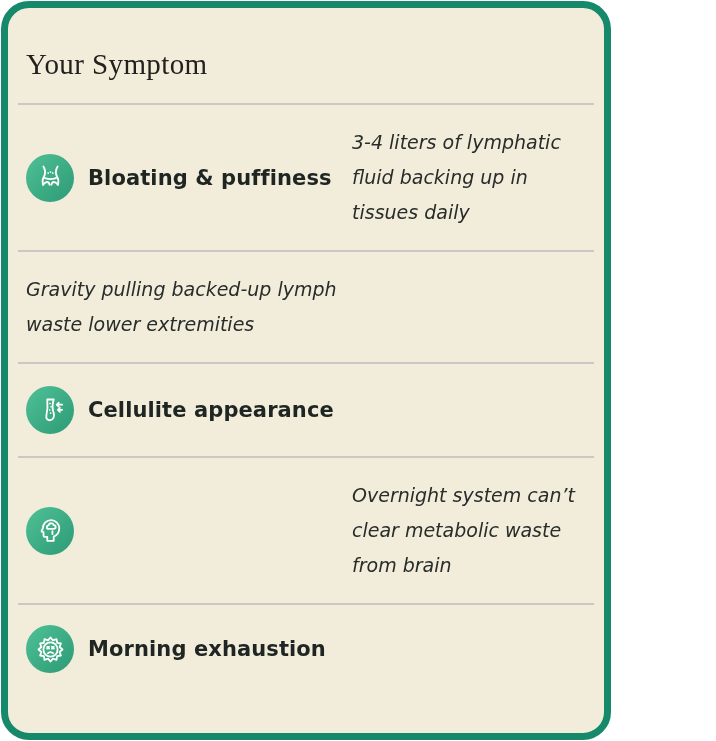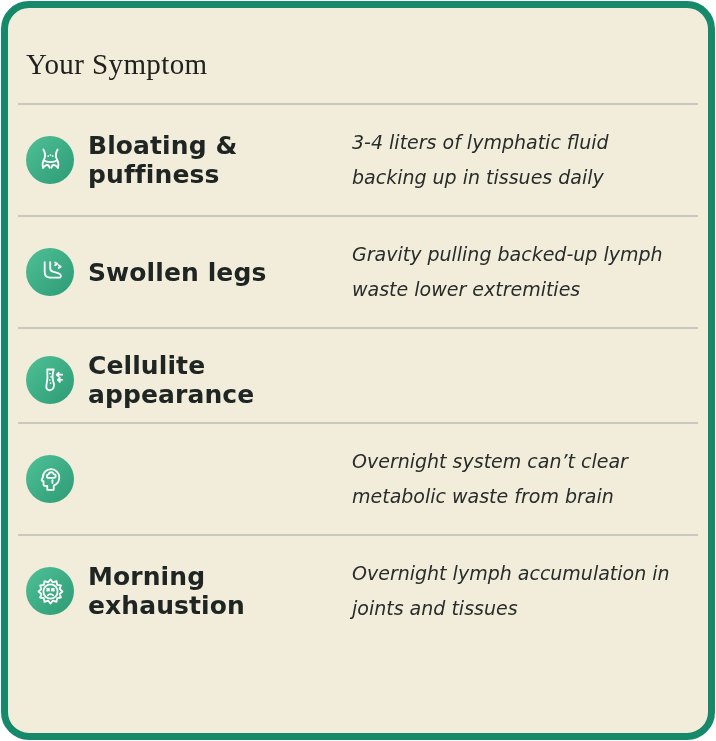--- a/index.html
+++ b/index.html
@@ -7,21 +7,21 @@
     --cream:#f2edda;
     --divider:#c9c8c2;
     --ink:#22211d;
     --body-ink:#282c2a;
     --grad-a:#4fc096;
     --grad-b:#2d9b76;
   }
   *{box-sizing:border-box;}
   html,body{margin:0;padding:0;background:#ffffff;width:716px;height:741px;overflow:hidden;}
   .card{
-    position:absolute;left:1px;top:1px;width:714px;height:739px;
+    position:absolute;left:1px;top:1px;width:610px;height:739px;
     background:var(--cream);
     border:7px solid var(--green-border);
     border-radius:28px;
     font-family:"DejaVu Sans",sans-serif;
     overflow:hidden;
   }
   .table{margin:0 10px;}
   .grid-row{
     display:grid;
     grid-template-columns:326px 1fr;
@@ -34,33 +34,33 @@
     font-family:"Liberation Serif","DejaVu Serif",serif;
     font-size:29px;
     letter-spacing:.4px;
     color:var(--ink);
     font-weight:400;
   }
   .row{
     border-top:2px solid var(--divider);
     padding:20px 10px 20px 8px;
   }
-  .row-3lines{padding:22px 10px 13px 8px;}
+  .row-3lines{padding:22px 10px 22px 8px;}
   .symptom-cell{display:flex;align-items:center;gap:14px;}
   .icon-circle{
     flex:0 0 auto;
     width:48px;height:48px;border-radius:50%;
     background:linear-gradient(135deg,var(--grad-a),var(--grad-b));
     display:flex;align-items:center;justify-content:center;
   }
   .icon-circle svg{width:31px;height:31px;display:block;}
   .icon-stroke{fill:none;stroke:#ffffff;stroke-width:1.4;stroke-linecap:round;stroke-linejoin:round;}
   .icon-fill{fill:#ffffff;stroke:none;}
   .symptom-label{
-    font-size:25px;
+    font-size:21px;
     font-weight:700;
     color:#1e2522;
     letter-spacing:.1px;
   }
   .cause-text{
     margin:0;
     max-width:322px;
     font-size:19px;
     line-height:35px;
     color:var(--body-ink);
@@ -122,28 +122,20 @@
           <svg>
               <use href="#sym-bloating"></use>
             </svg>
         </span>
         <span class="symptom-label">Bloating &amp; puffiness</span>
       </div>
       <p class="cause-text">3-4 liters of lymphatic fluid backing up in tissues daily</p>
     </div>
 
     <div class="grid-row row">
-      <div class="symptom-cell">
-        <span class="icon-circle">
-          <svg>
-              <use href="#sym-swollen-legs"></use>
-            </svg>
-        </span>
-        <span class="symptom-label">Swollen legs</span>
-      </div>
       <p class="cause-text">Gravity pulling backed-up lymph waste lower extremities</p>
     </div>
 
     <div class="grid-row row row-3lines">
       <div class="symptom-cell">
         <span class="icon-circle">
           <svg>
               <use href="#sym-cellulite"></use>
             </svg>
         </span>
@@ -164,17 +156,16 @@
 
     <div class="grid-row row">
       <div class="symptom-cell">
         <span class="icon-circle">
           <svg>
               <use href="#sym-morning-stiffness"></use>
             </svg>
         </span>
         <span class="symptom-label">Morning exhaustion</span>
       </div>
-      <p class="cause-text">Overnight lymph accumulation in joints and tissues</p>
     </div>
 
   </div>
 </div>
 
 </body></html>

